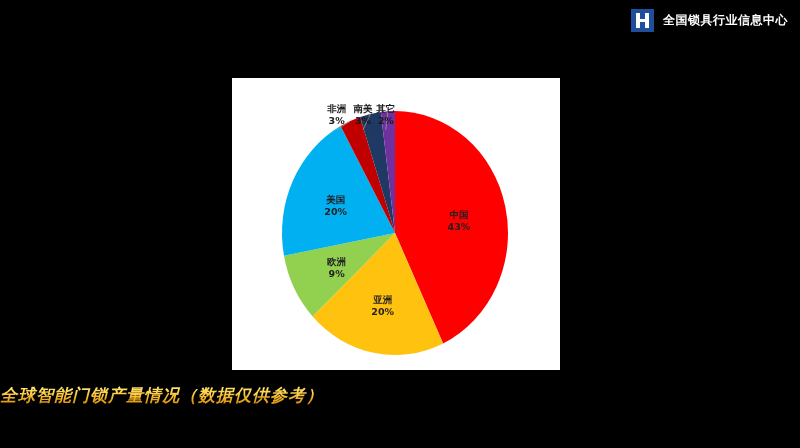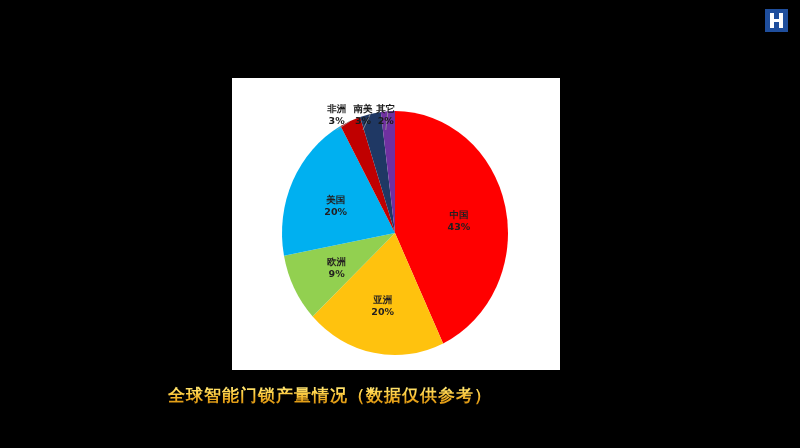--- a/index.html
+++ b/index.html
@@ -92,42 +92,44 @@
     stroke-width: 0.8;
     fill: none;
   }
 
   
   .caption {
     position: absolute;
     left: 0;
     top: 384px;
     width: 660px;
-    text-align: center;
+    text-align: left;
     font-size: 17px;
     font-weight: bold;
     letter-spacing: 1px;
     background: linear-gradient(180deg, #FFF08A 0%, #FFD24A 38%, #E8A319 72%, #C8860E 100%);
     -webkit-background-clip: text;
     background-clip: text;
     color: transparent;
     -webkit-text-fill-color: transparent;
     white-space: nowrap;
+    font-style: italic;
   }
 </style>
 </head>
 <body>
 
 <div class="header-bar">
   <div class="brand">
     <span class="brand-logo">
       <span class="bar-l"></span>
         <span class="bar-m"></span>
         <span class="bar-r"></span>
     </span>
+    <span class="brand-name">全国锁具行业信息中心</span>
   </div>
 </div>
 
 <div class="chart-panel">
   <div class="pie-wrap">
     <svg class="pie-svg" width="328" height="292" viewBox="0 0 328 292">
       <g id="pie-slices">
           <path d="M 163 155 L 163.00 33.00 A 113 122 0 0 1 211.11 265.39 Z" fill="#FF0000"></path>
           <path d="M 163 155 L 211.11 265.39 A 113 122 0 0 1 80.63 238.51 Z" fill="#FFC20E"></path>
           <path d="M 163 155 L 80.63 238.51 A 113 122 0 0 1 52.00 177.86 Z" fill="#92D050"></path>

